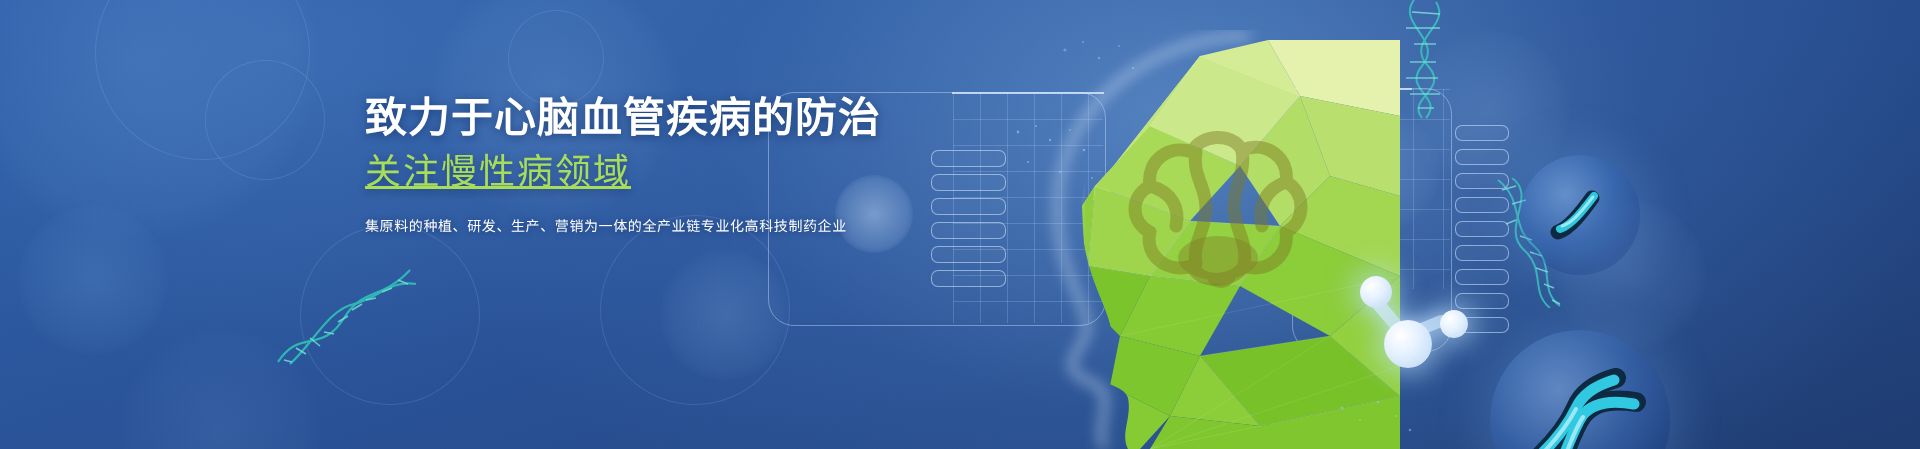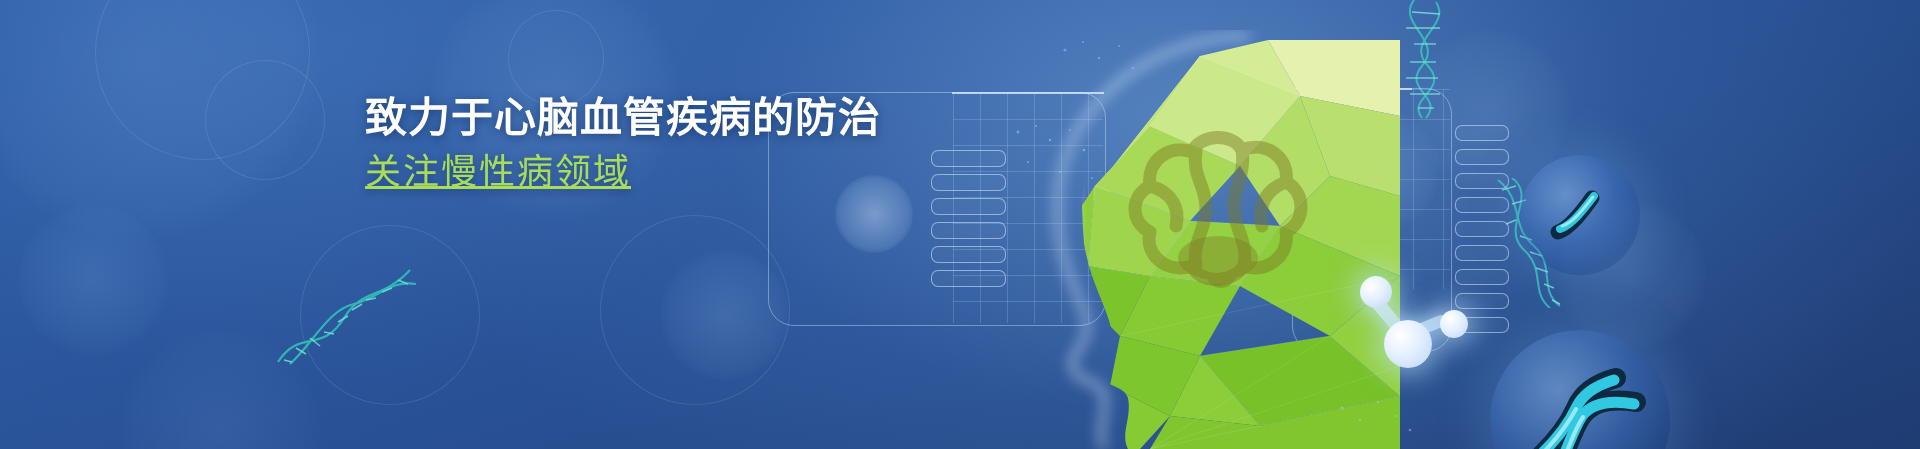--- a/index.html
+++ b/index.html
@@ -336,15 +336,16 @@
         <circle cx="30" cy="30" r="1"></circle>
         <circle cx="48" cy="12" r="1.2"></circle>
       <circle cx="66" cy="26" r="1"></circle>
         <circle cx="80" cy="40" r="1.3"></circle>
     </g>
   </svg>
 
   <div class="copy">
     <h1 class="headline">致力于心脑血管疾病的防治</h1>
     <h2 class="subline">关注慢性病领域</h2>
+    <p class="tagline">集原料的种植、研发、生产、营销为一体的全产业链专业化高科技制药企业</p>
   </div>
 
 </div>
 
 </body></html>

